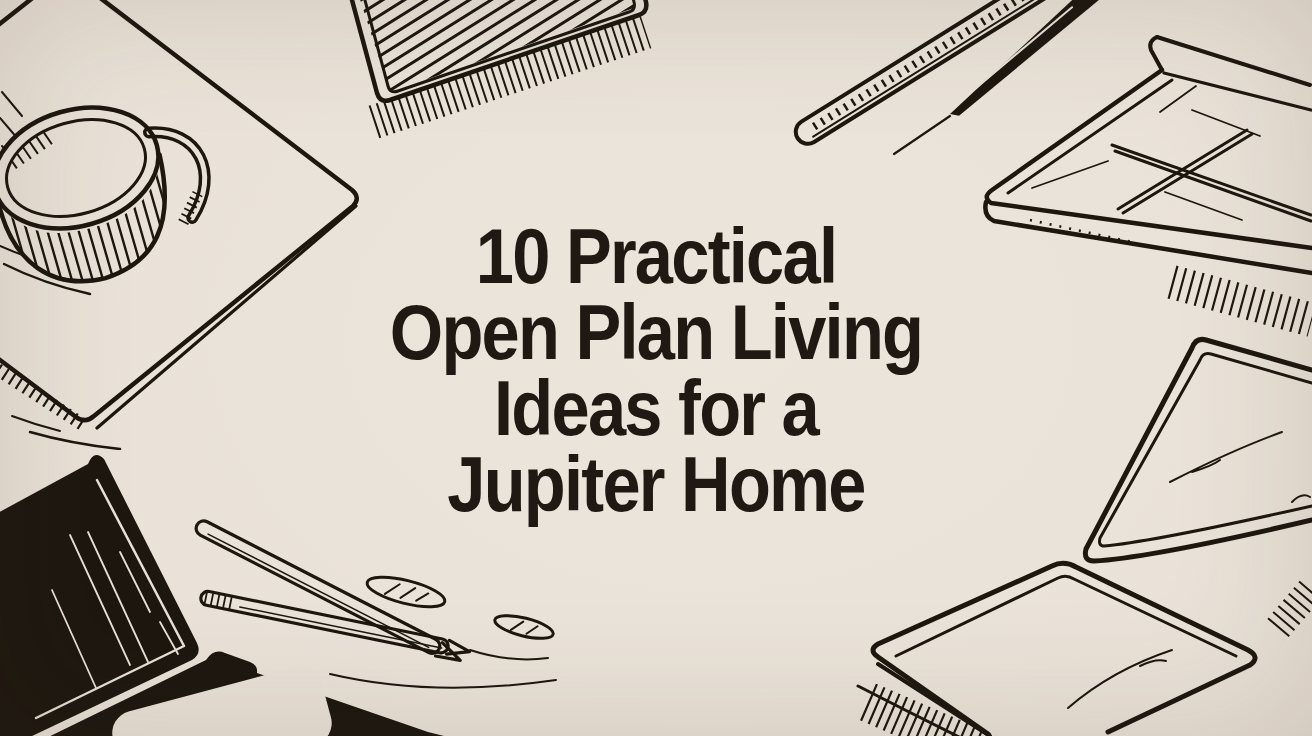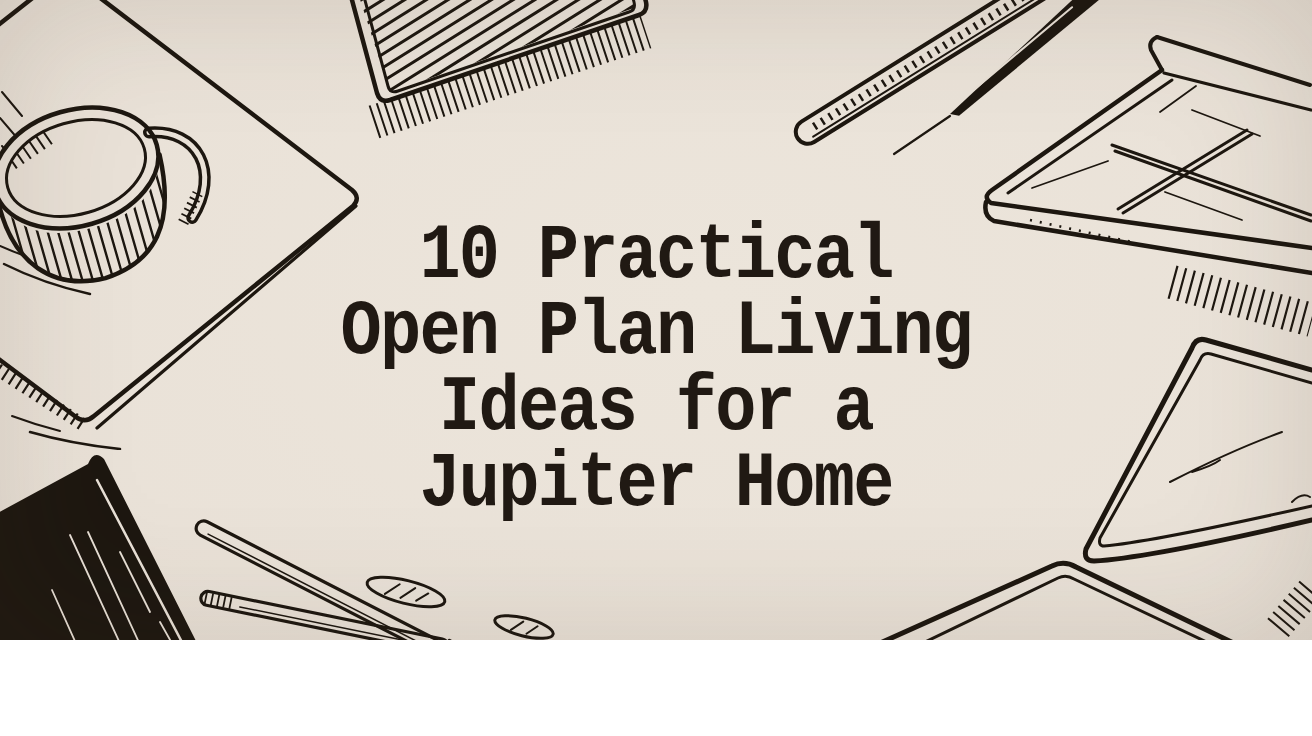--- a/index.html
+++ b/index.html
@@ -2,24 +2,24 @@
 <html><head>
 <meta charset="utf-8">
 <style>
   :root{
     --bg:#e9e1d7;
     --ink:#1d1710;
   }
   html,body{margin:0;padding:0;}
   .canvas{
     position:relative;
-    width:1312px;height:640px;
+    width:1312px;height:736px;
     background:radial-gradient(120% 150% at 54% 46%, #ece5db 0%, #e9e1d7 55%, #ddd4c8 100%);
     overflow:hidden;
-    font-family:Liberation Mono, monospace;
+    font-family:Liberation Sans, sans-serif;
   }
   .canvas::after{
     content:"";position:absolute;inset:0;pointer-events:none;
     box-shadow:inset 0 0 140px rgba(70,52,34,.16);
   }
   .illo{position:absolute;color:var(--ink);}
   .s{stroke:var(--ink);fill:none;stroke-linecap:round;stroke-linejoin:round;}
   .f{fill:var(--ink);stroke:none;}
   .b{stroke:var(--bg);fill:none;stroke-linecap:round;stroke-linejoin:round;}
   .bf{fill:var(--bg);stroke:none;}

